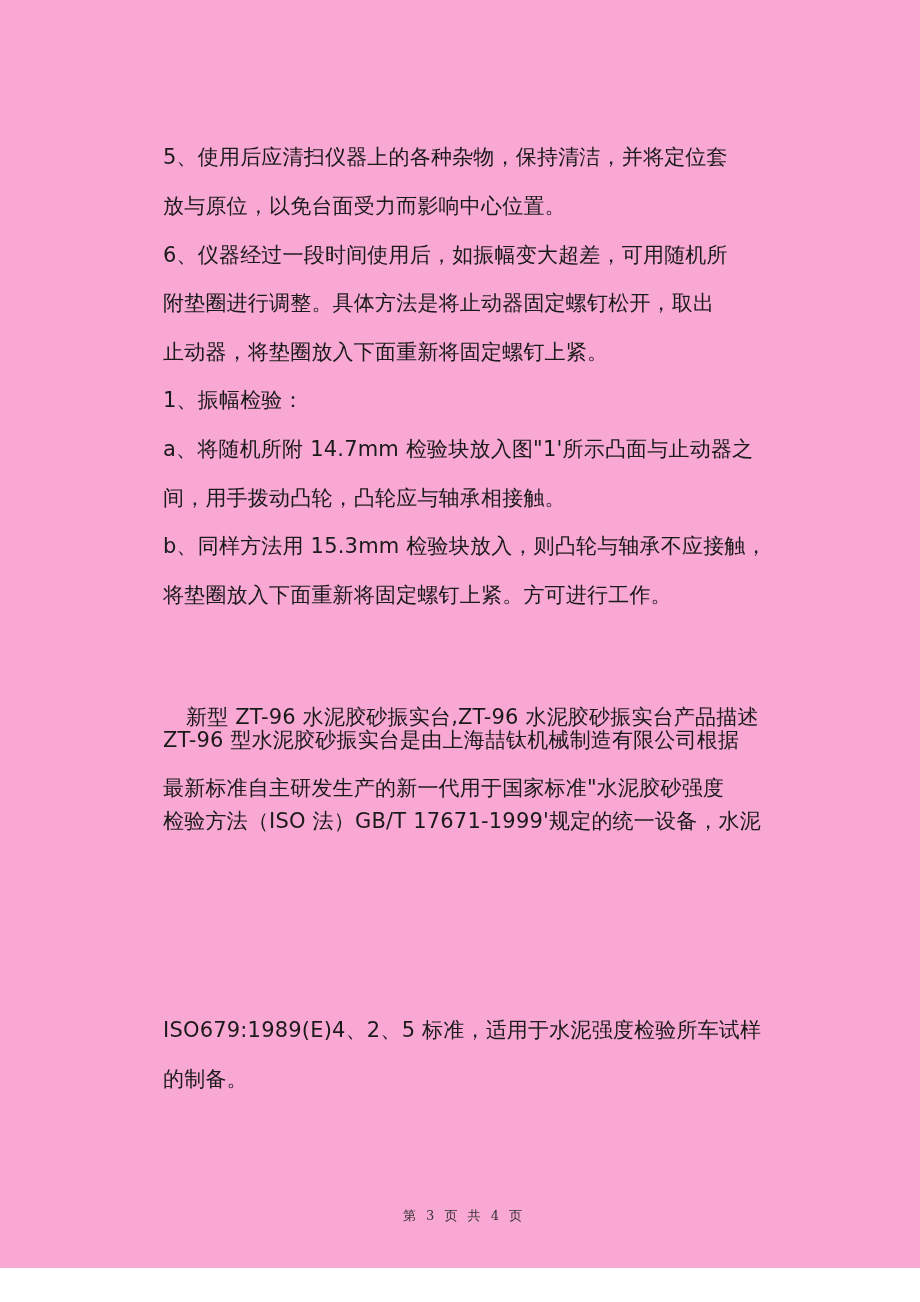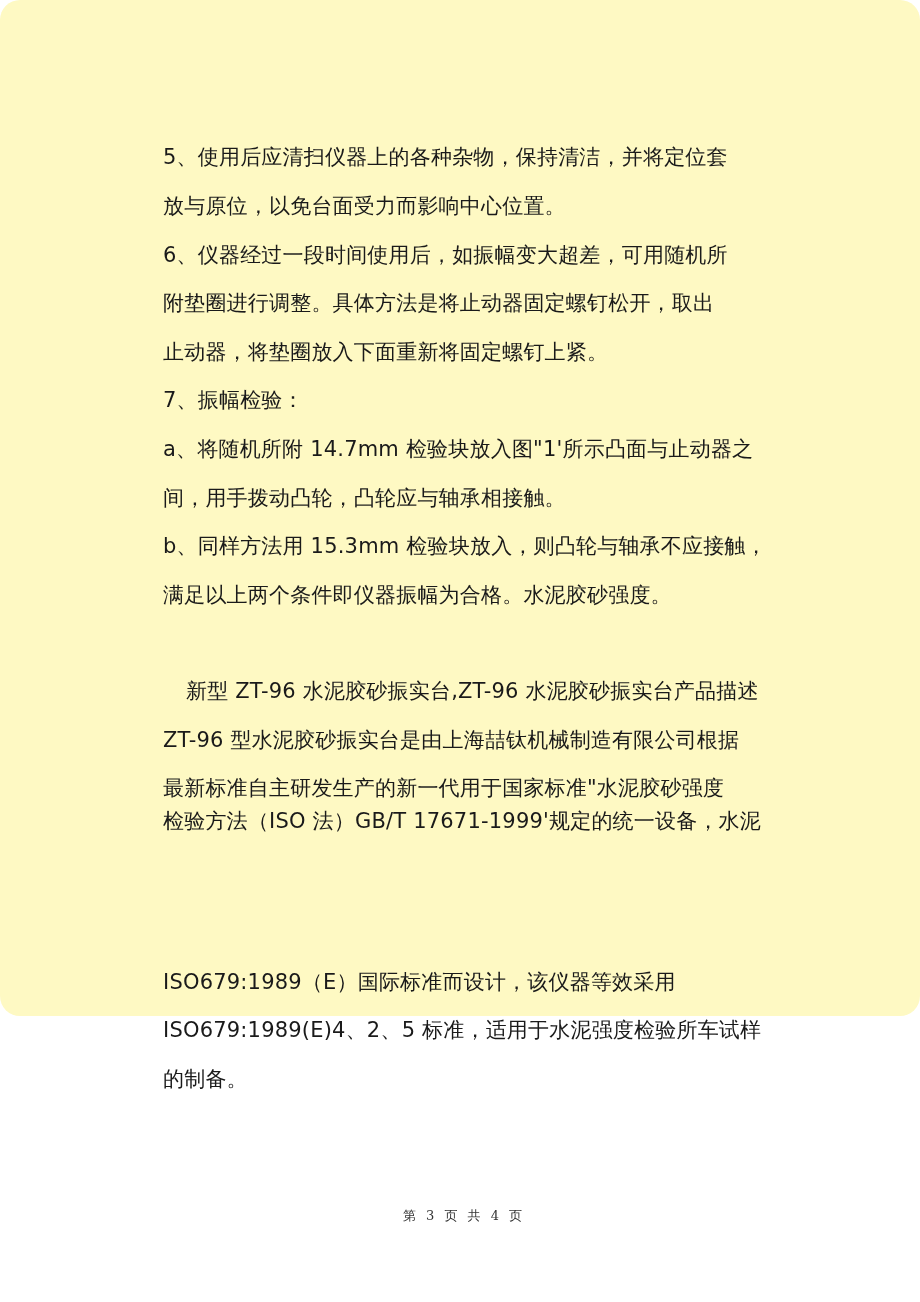--- a/index.html
+++ b/index.html
@@ -1,57 +1,56 @@
 <!DOCTYPE html>
 <html><head>
   <meta charset="utf-8">
   <style>
     html, body { margin: 0; padding: 0; background: #ffffff; }
     body { width: 920px; height: 1302px; position: relative; overflow: hidden; }
     .page {
-      position: absolute; left: 0; top: 0; width: 920px; height: 1016px; background: #fef9c3; border-radius: 20px;
+      position: absolute; left: 0; top: 0; width: 920px; height: 1268px; background: #f9a8d4;
     }
     .line {
       position: absolute;
       left: 163px;
       white-space: nowrap;
       font-family: "DejaVu Sans", "Liberation Sans", sans-serif;
       font-size: 21px;
       color: #1a1a1a;
       line-height: 30px;
       letter-spacing: 0.2px;
     }
-    .indent { left: 186px; }
+    .indent { left: 186px; margin-top: 26px; }
     .footer {
       position: absolute;
       left: 4px; width: 920px; top: 1207px;
       text-align: center;
       font-family: "DejaVu Serif", "Liberation Serif", serif;
       font-size: 13px;
       color: #333333;
       letter-spacing: 3px;
     }
   </style>
 </head>
 <body>
 
 <div class="page">
   <div class="line" style="top:142px">5、使用后应清扫仪器上的各种杂物，保持清洁，并将定位套</div>
   <div class="line" style="top:191px">放与原位，以免台面受力而影响中心位置。</div>
   <div class="line" style="top:240px">6、仪器经过一段时间使用后，如振幅变大超差，可用随机所</div>
   <div class="line" style="top:288px">附垫圈进行调整。具体方法是将止动器固定螺钉松开，取出</div>
   <div class="line" style="top:337px">止动器，将垫圈放入下面重新将固定螺钉上紧。</div>
-  <div class="line" style="top:385px">7、振幅检验：</div>
+  <div class="line" style="top:385px">1、振幅检验：</div>
   <div class="line" style="top:434px">a、将随机所附 14.7mm 检验块放入图"1'所示凸面与止动器之</div>
   <div class="line" style="top:483px">间，用手拨动凸轮，凸轮应与轴承相接触。</div>
   <div class="line" style="top:531px">b、同样方法用 15.3mm 检验块放入，则凸轮与轴承不应接触，</div>
-  <div class="line" style="top:580px">满足以上两个条件即仪器振幅为合格。水泥胶砂强度。</div>
+  <div class="line" style="top:580px">将垫圈放入下面重新将固定螺钉上紧。方可进行工作。</div>
 
   <div class="line indent" style="top:676px">新型 ZT-96 水泥胶砂振实台,ZT-96 水泥胶砂振实台产品描述</div>
   <div class="line" style="top:725px">ZT-96 型水泥胶砂振实台是由上海喆钛机械制造有限公司根据</div>
   <div class="line" style="top:773px">最新标准自主研发生产的新一代用于国家标准"水泥胶砂强度</div>
   <div class="line" style="top:806px">检验方法（ISO 法）GB/T 17671-1999'规定的统一设备，水泥</div>
-  <div class="line" style="top:967px">ISO679:1989（E）国际标准而设计，该仪器等效采用</div>
   <div class="line" style="top:1015px">ISO679:1989(E)4、2、5 标准，适用于水泥强度检验所车试样</div>
   <div class="line" style="top:1064px">的制备。</div>
 
   <div class="footer">第 3 页 共 4 页</div>
 </div>
 
 </body></html>

